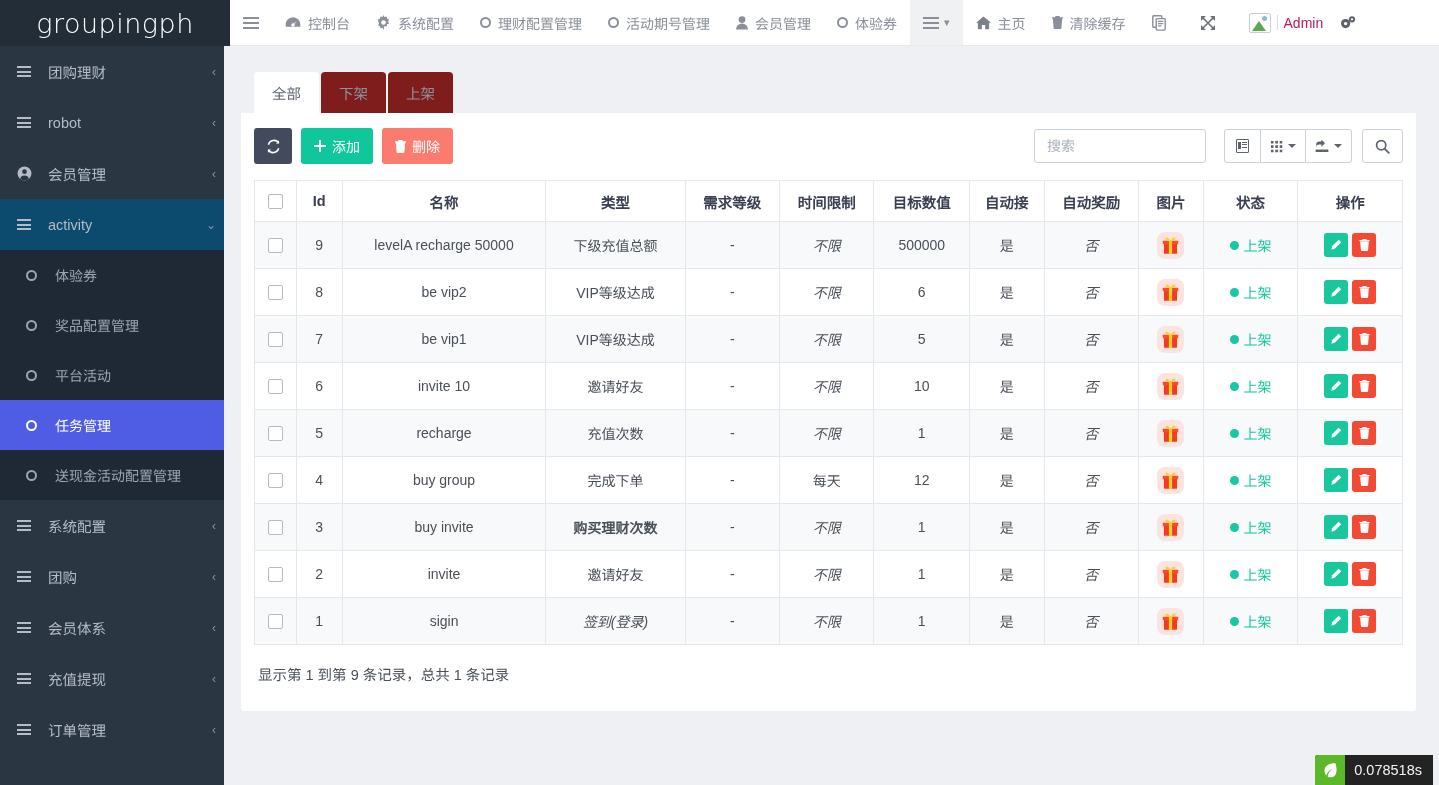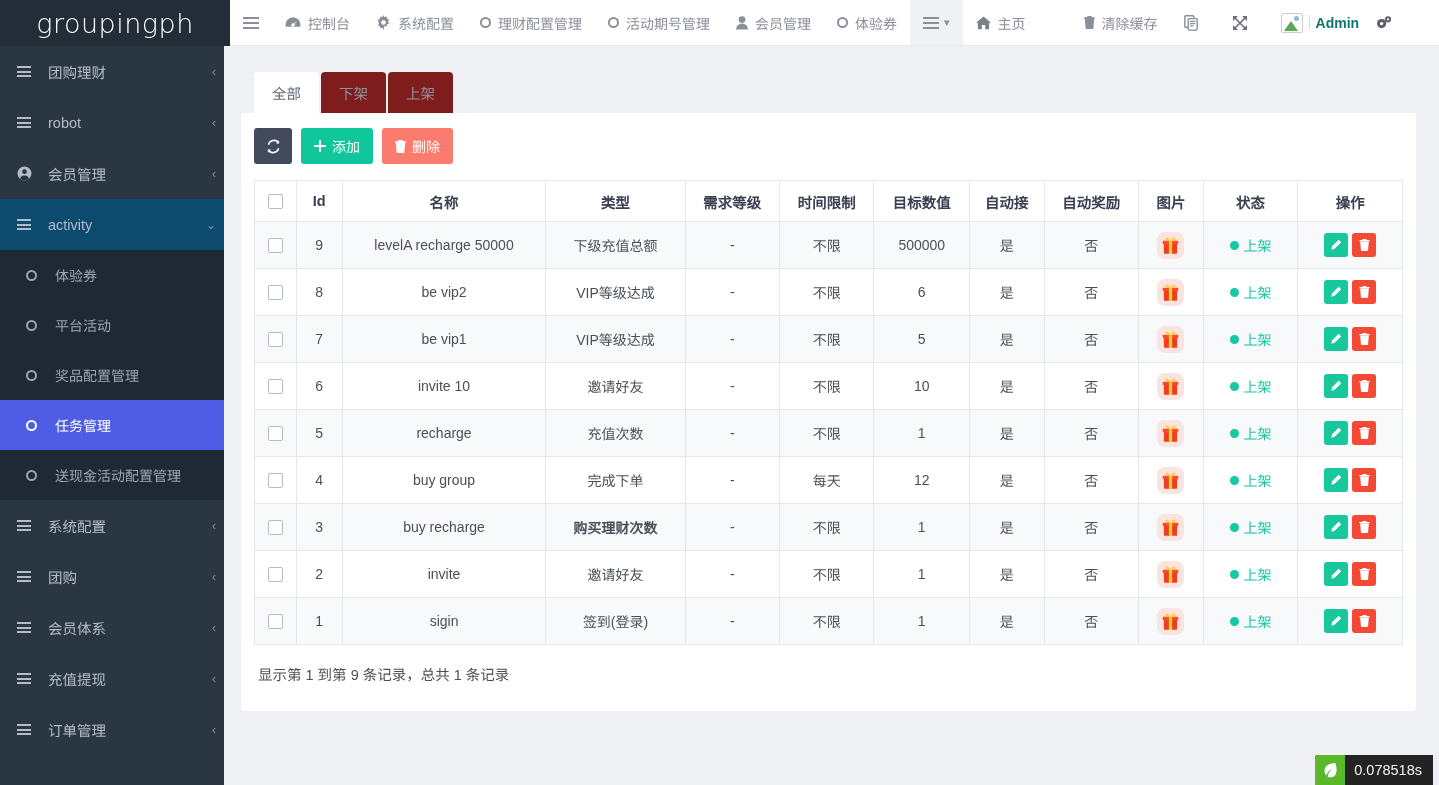--- a/index.html
+++ b/index.html
@@ -319,21 +319,21 @@
     background: #fff;
     display: inline-block;
     vertical-align: middle;
     cursor: pointer;
   }
 
   .c-blue   { color: #4a8ef0; }
   .c-teal   { color: #19c7a3; }
   .c-orange { color: #f7a32b; }
   .c-dark   { color: #3a3f51; font-weight: bold; }
-  .c-slate  { color: #6e7d96; }
+  .c-slate  { color: #6e7d96; font-style: italic; }
   .c-grey   { color: #95a0b0; }
 
   .gift {
     width: 27px; height: 27px;
     border-radius: 8px;
     background: #fbe3e0;
     display: inline-flex; align-items: center; justify-content: center;
   }
   .status-wrap { display: inline-flex; align-items: center; gap: 5px; color: #19c7a3; }
   .dot { width: 9px; height: 9px; border-radius: 50%; background: #19c7a3; display: inline-block; }
@@ -419,27 +419,27 @@
         <div class="sub-item">
           <span class="sub-ico">
             <span class="icon-circle-o"></span>
           </span>
           <span>体验券</span>
         </div>
         <div class="sub-item">
           <span class="sub-ico">
             <span class="icon-circle-o"></span>
           </span>
-          <span>平台活动</span>
+          <span>奖品配置管理</span>
         </div>
         <div class="sub-item">
           <span class="sub-ico">
             <span class="icon-circle-o"></span>
           </span>
-          <span>奖品配置管理</span>
+          <span>平台活动</span>
         </div>
         <div class="sub-item active">
           <span class="sub-ico">
             <span class="icon-circle-o"></span>
           </span>
           <span>任务管理</span>
         </div>
         <div class="sub-item">
           <span class="sub-ico">
             <span class="icon-circle-o"></span>
@@ -538,21 +538,21 @@
       </div>
     </div>
 
   <div class="hbtn active">
     <span class="hico">
         <span class="hamburger"></span>
       </span>
     <span style="font-size:11px;margin-left:-2px;">▾</span>
   </div>
 
-  <div id="header-right" style="display:flex;gap:32px;">
+  <div id="header-right" style="display:flex;">
       <div class="hbtn">
         <span class="hico">
           <svg width="15" height="14" viewBox="0 0 16 14">
             <path d="M8 0L0 6.6h2v7h4.2V9.2h3.6V13.6H14v-7h2z" fill="#7b8089"></path>
           </svg>
         </span>
         <span>主页</span>
       </div>
       <div class="hbtn">
         <span class="hico">
@@ -577,21 +577,21 @@
     <span class="hico">
       <svg width="16" height="16" viewBox="0 0 16 16">
           <path d="M1 1h5L1 6zM15 1h-5l5 5zM1 15h5l-5-5zM15 15h-5l5-5z" fill="#6d727c"></path>
           <path d="M2 2l12 12M14 2L2 14" stroke="#6d727c" stroke-width="1.6"></path>
         </svg>
     </span>
   </div>
   <div class="hbtn" style="padding-right:8px;">
     <span class="avatar-img"></span>
     <span class="avatar-sep"></span>
-    <span style="color:#0f766e;font-weight:bold;">Admin</span>
+    <span style="color:#be185d;">Admin</span>
   </div>
   <div class="hbtn" style="padding-left:8px;">
     <span class="hico" style="margin-right:0;">
       <svg width="18" height="16" viewBox="0 0 18 16">
           <g fill="#5c6068">
             <circle cx="6.6" cy="8.6" r="4.6"></circle>
             <circle cx="13" cy="4.3" r="3.1"></circle>
           </g>
           <circle cx="6.6" cy="8.6" r="1.7" fill="#fff"></circle>
           <circle cx="13" cy="4.3" r="1.15" fill="#fff"></circle>
@@ -630,20 +630,49 @@
         </button>
         <button class="btn btn-del">
           <span class="bico">
             <svg width="11" height="13" viewBox="0 0 11 13">
                 <path d="M0.8 2.6h9.4l-0.8 9.6a1 1 0 0 1-1 0.8H2.6a1 1 0 0 1-1-0.8z M3.6 0h3.8l0.6 1.2H3z M0 1.2h11v1.3H0z" fill="#fff"></path>
               </svg>
           </span>
           <span>删除</span>
         </button>
 
+        <div id="toolbar-right">
+          <input id="search-input" type="text" placeholder="搜索" style="">
+          <div class="igroup">
+            <div class="ibtn">
+              <span class="icon-listalt"></span>
+            </div>
+            <div class="ibtn">
+              <span class="icon-grid"></span>
+              <span class="caret"></span>
+            </div>
+            <div class="ibtn">
+              <span style="display:inline-flex;">
+                <svg width="14" height="14" viewBox="0 0 14 14">
+                    <path d="M6.4 0.6L10 4.2 6.4 7.8V5.4H4.2a3 3 0 0 0-3 3V5.6a3.2 3.2 0 0 1 3.2-3.2h2V0.6z" fill="#5e646e"></path>
+                    <rect x="0.6" y="10.5" width="12.8" height="2.6" rx="0.5" fill="#5e646e"></rect>
+                  </svg>
+              </span>
+              <span class="caret"></span>
+            </div>
+          </div>
+          <div class="ibtn single">
+            <span style="display:inline-flex;">
+              <svg width="15" height="15" viewBox="0 0 15 15">
+                  <circle cx="6.2" cy="6.2" r="4.6" fill="none" stroke="#5e646e" stroke-width="1.7"></circle>
+                  <path d="M9.8 9.8l4 4" stroke="#5e646e" stroke-width="1.9" stroke-linecap="round"></path>
+                </svg>
+            </span>
+          </div>
+        </div>
       </div>
 
       <table id="grid">
         <thead>
           <tr>
             <th style="width:42px;">
               <span class="cbx"></span>
             </th>
           <th style="width: 46px;">Id</th>
               <th style="width: 205px;">名称</th>
@@ -871,21 +900,21 @@
                   <span class="act-btn act-del">
                     <svg width="11" height="12" viewBox="0 0 11 13">
                       <path d="M0.8 2.6h9.4l-0.8 9.6a1 1 0 0 1-1 0.8H2.6a1 1 0 0 1-1-0.8z M3.6 0h3.8l0.6 1.2H3z M0 1.2h11v1.3H0z" fill="#fff"></path>
                     </svg>
                   </span>
                 </span></td>
             </tr>
             <tr>
               <td><span class="cbx"></span></td>
               <td>3</td>
-              <td>buy recharge</td>
+              <td>buy invite</td>
               <td class="c-dark">购买理财次数</td>
               <td class="c-grey">-</td>
               <td class="c-slate">不限</td>
               <td>1</td>
               <td class="c-teal">是</td>
               <td class="c-slate">否</td>
               <td><span class="gift">
                   <svg width="19" height="19" viewBox="0 0 20 20">
                     <path d="M3.1 8.2h13.8v9.6a1 1 0 0 1-1 1H4.1a1 1 0 0 1-1-1z" fill="#f03c22"></path>
                     <rect x="1.9" y="5" width="16.2" height="3.8" rx="0.6" fill="#fb4a28"></rect>

